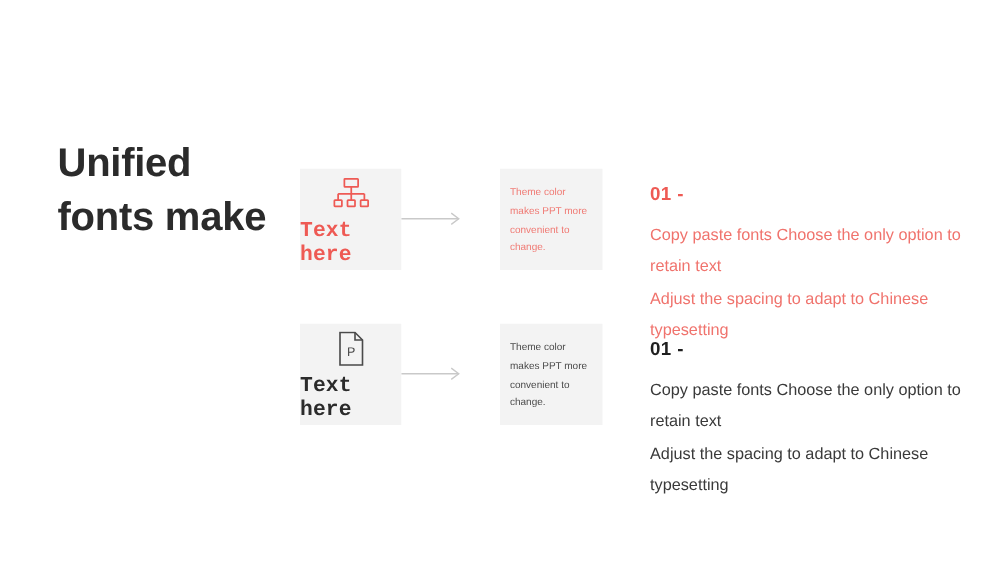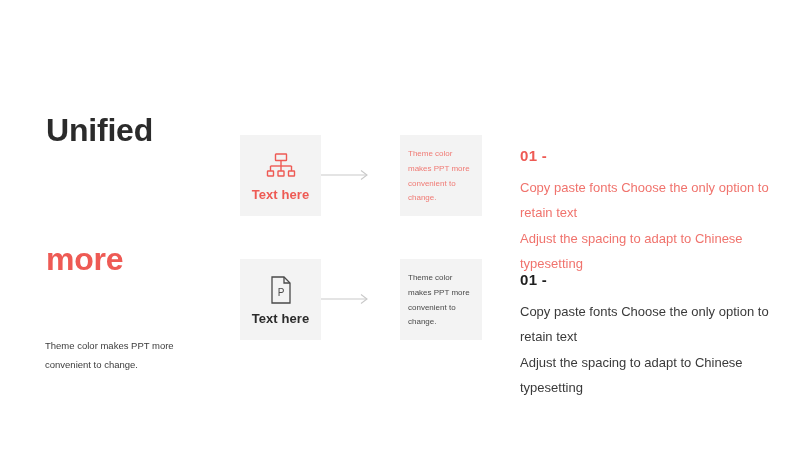--- a/index.html
+++ b/index.html
@@ -70,23 +70,24 @@
     justify-content: center;
   }
   .icon-glyph {
     height: 34px;
     display: flex;
     align-items: center;
     justify-content: center;
     margin-bottom: 4px;
   }
   .tile-label {
-    font-size: 13px;
+    font-size: 17px;
     font-weight: bold;
     letter-spacing: 0.1px;
+    font-family: Liberation Mono, monospace;
   }
   .tile-red .tile-label { color: #ee5a54; }
   .tile-dark .tile-label { color: #2b2b2b; }
 
   
   .arrow {
     position: absolute;
     left: 321px;
     top: 33px;
     width: 50px;
@@ -135,29 +136,25 @@
   .desc-dark .desc-title { color: #1f1f1f; }
   .desc-dark .desc-line  { color: #3a3a3a; }
 </style>
 </head>
 <body>
 
 <div class="slide">
 
   <div class="headline">
     <span>Unified</span><br>
+    <span>fonts make</span><br>
     <br>
     <br>
-    <span class="accent">more</span><br>
   </div>
 
-  <div class="left-caption">
-    <span>Theme  color makes PPT more</span><br>
-    <span>convenient to change.</span>
-  </div>
 
   <div class="row row-1">
 
     <div class="icon-tile tile-red">
       <span class="icon-glyph">
         <svg width="30" height="26" viewBox="0 0 30 26" fill="none" stroke="#ee5a54" stroke-width="1.4">
           <rect x="9.5" y="1" width="11" height="6.5" rx="0.5"></rect>
           <line x1="15" y1="7.5" x2="15" y2="13"></line>
           <line x1="4.5" y1="13" x2="25.5" y2="13"></line>
           <line x1="4.5" y1="13" x2="4.5" y2="18"></line>

